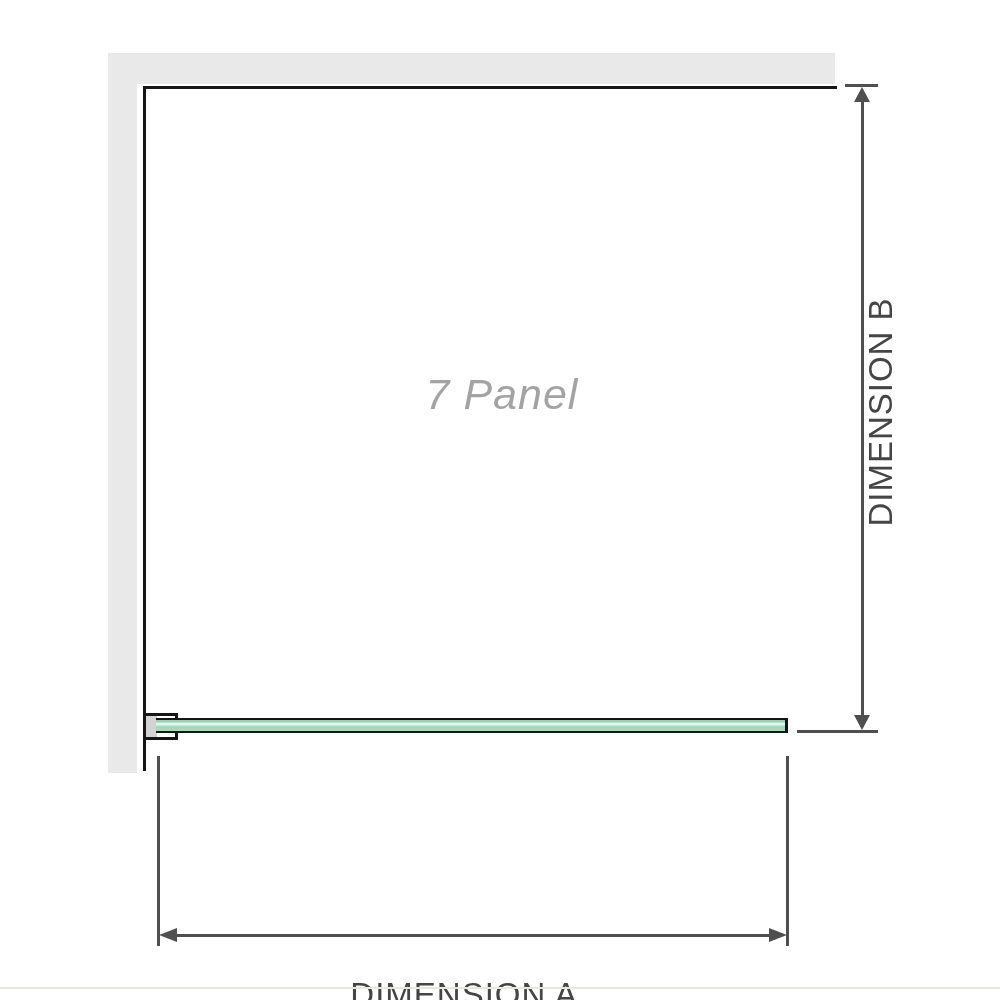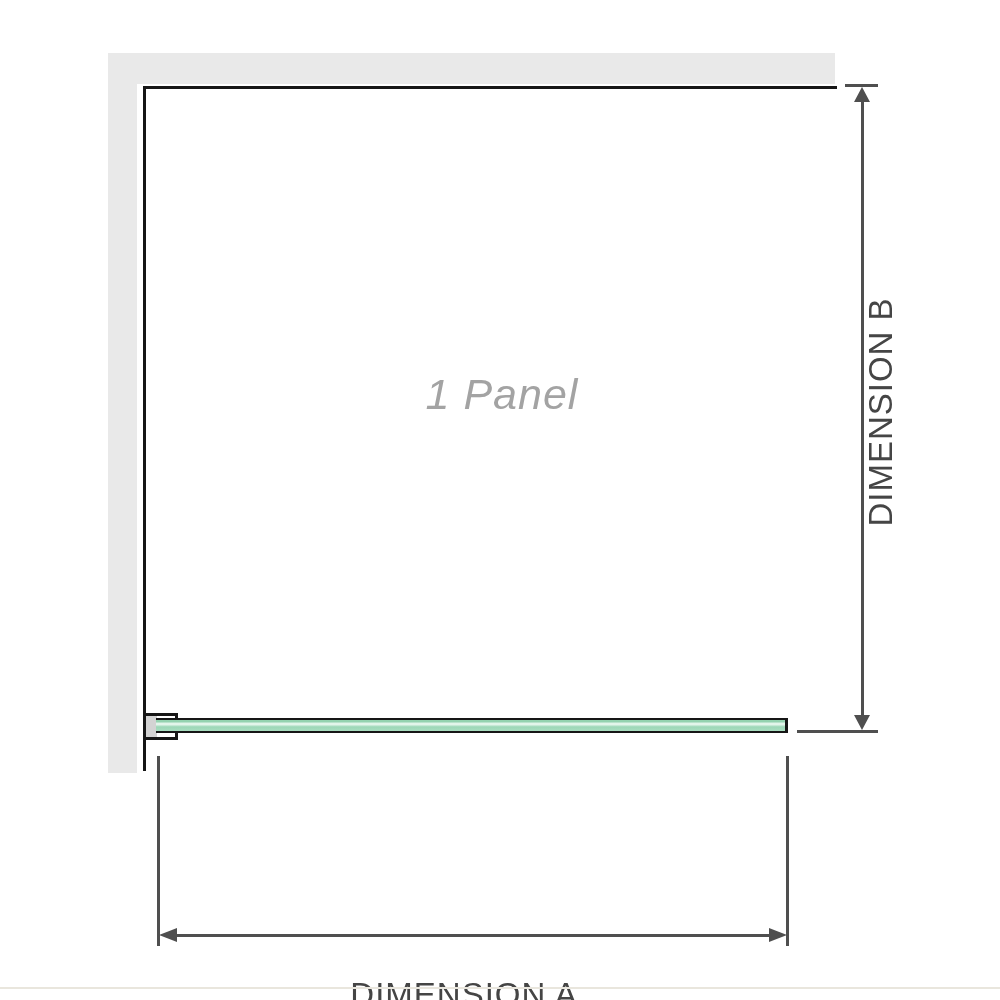--- a/index.html
+++ b/index.html
@@ -147,21 +147,21 @@
 <body>
 
 <div class="canvas">
 
   <div class="abs wall-top"></div>
   <div class="abs wall-left"></div>
 
   <div class="abs outline-top"></div>
   <div class="abs outline-left"></div>
 
-  <div class="abs panel-label">1 Panel</div>
+  <div class="abs panel-label">7 Panel</div>
 
   <div class="abs glass"></div>
 
   <div class="abs bracket">
     <div class="bracket-block"></div>
   </div>
 
   <div class="abs dim dimb-tick-top"></div>
   <div class="abs dimb-arrow-up"></div>
   <div class="abs dim dimb-line"></div>

